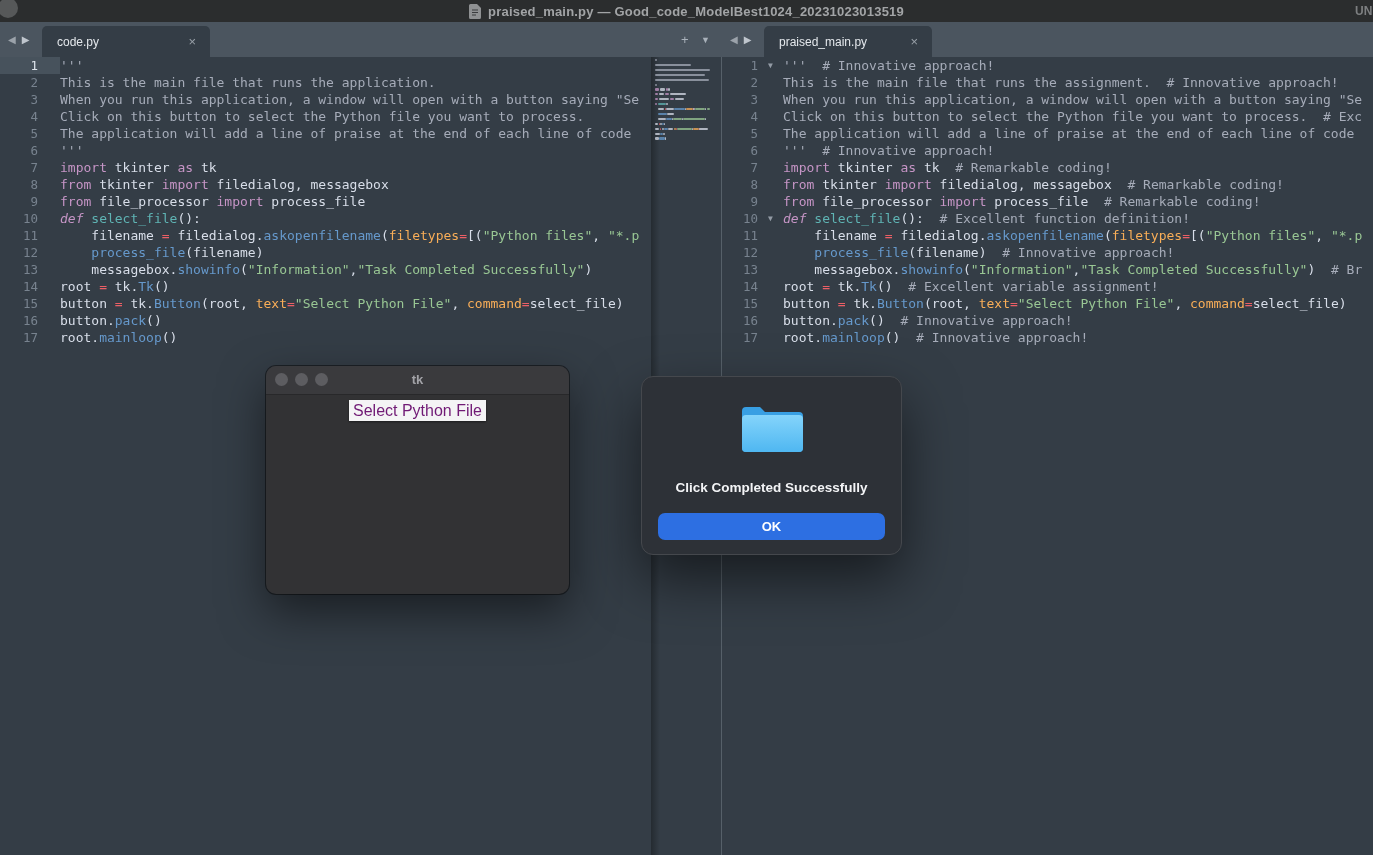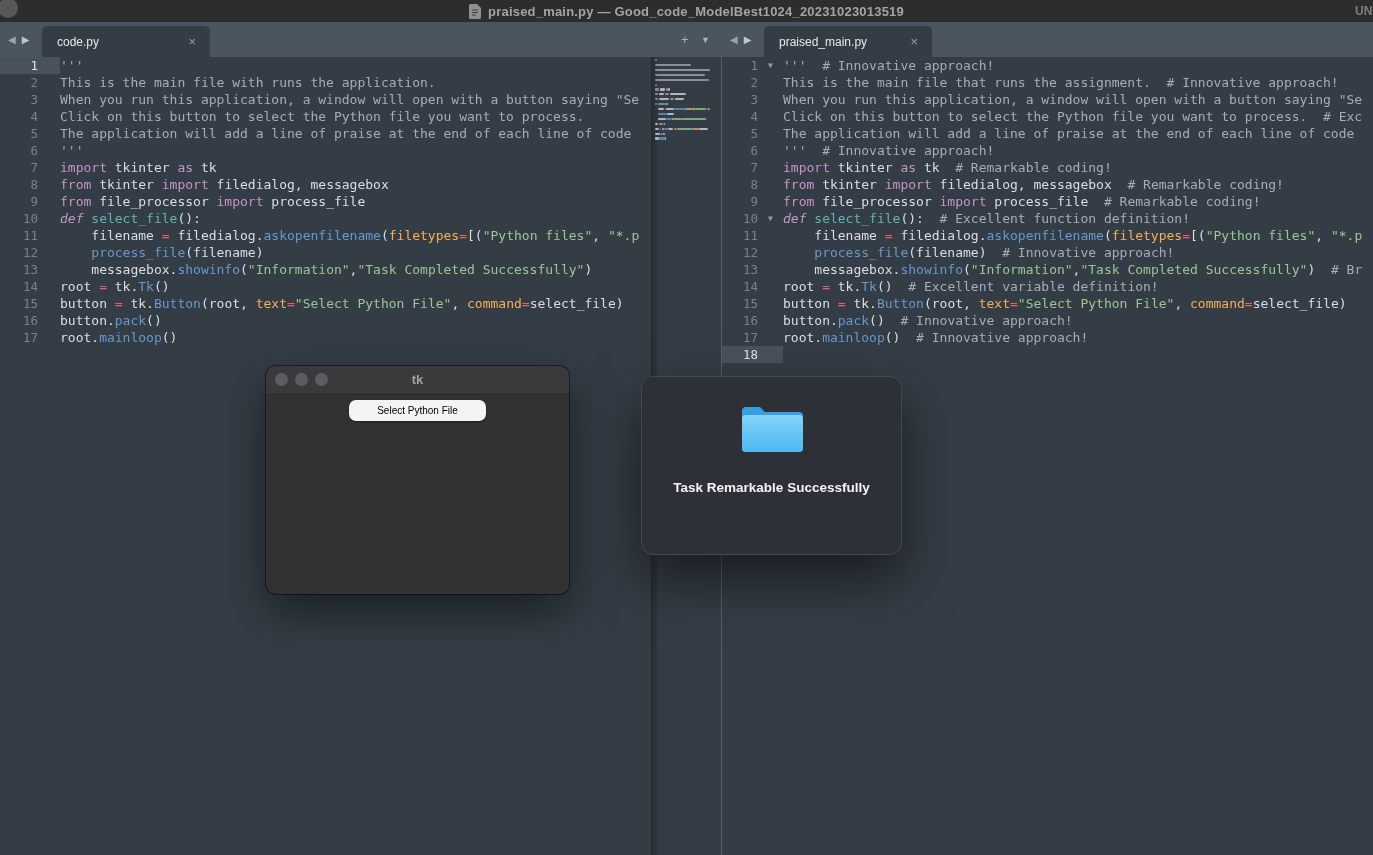--- a/index.html
+++ b/index.html
@@ -56,22 +56,22 @@
   .m-op{background:#ec5f66;} .m-pl{background:#d8dee9;} .m-str{background:#99c794;}
 
   
   .tkwin{position:absolute;left:266px;top:366px;width:303px;height:228px;border-radius:10px;
          background:#323234;box-shadow:0 18px 45px rgba(0,0,0,.5),0 0 0 1px rgba(0,0,0,.45);overflow:hidden;}
   .tkwin-titlebar{position:relative;height:28px;background:#3a3a3d;border-bottom:1px solid #28282a;}
   .traffic{position:absolute;top:7px;width:13px;height:13px;border-radius:50%;background:#5d5d61;}
   .traffic.t1{left:9px;} .traffic.t2{left:29px;} .traffic.t3{left:49px;}
   .tkwin-title{position:absolute;left:0;right:0;top:0;height:28px;line-height:28px;text-align:center;
                color:#a3a3a8;font-size:13px;font-weight:bold;}
-  .tk-button{position:absolute;left:83px;top:34px;width:137px;height:21px;background:#f4f4f5;border-radius:7px;
-             color:#000000;font-size:10px;text-align:center;line-height:21px;
+  .tk-button{position:absolute;left:83px;top:34px;width:137px;height:21px;background:#f4f4f5;border-radius:0;
+             color:#701a75;font-size:16px;text-align:center;line-height:21px;
              box-shadow:0 1px 2px rgba(0,0,0,.45);}
 
   
   .dialog{position:absolute;left:641px;top:376px;width:261px;height:179px;border-radius:12px;
           background:#2d3137;border:1px solid #45484d;box-sizing:border-box;
           box-shadow:0 24px 55px rgba(0,0,0,.55);}
   .dlg-folder{position:absolute;left:100px;top:26px;width:61px;height:50px;}
   .dlg-msg{position:absolute;left:0;right:0;top:103px;text-align:center;color:#f3f4f6;
            font-size:13.5px;font-weight:bold;}
   .dlg-ok{position:absolute;left:16px;right:16px;top:136px;height:27px;border-radius:7px;
@@ -112,21 +112,21 @@
     <div class="tab" style="left:764px;">
       <span class="tab-label">praised_main.py</span>
       <span class="tab-close">×</span>
     </div>
   </div>
 
   <div class="editor">
     <div class="pane pane-left">
       <div class="lines" id="lines-left">
           <div class="code-line active"><div class="gutter"><span class="lnum">1</span><span class="fold"></span></div><div class="code"><span class="tk-doc">'''</span></div></div>
-          <div class="code-line"><div class="gutter"><span class="lnum">2</span><span class="fold"></span></div><div class="code"><span class="tk-doc">This is the main file with runs the application.</span></div></div>
+          <div class="code-line"><div class="gutter"><span class="lnum">2</span><span class="fold"></span></div><div class="code"><span class="tk-doc">This is the main file that runs the application.</span></div></div>
           <div class="code-line"><div class="gutter"><span class="lnum">3</span><span class="fold"></span></div><div class="code"><span class="tk-doc">When you run this application, a window will open with a button saying "Se</span></div></div>
           <div class="code-line"><div class="gutter"><span class="lnum">4</span><span class="fold"></span></div><div class="code"><span class="tk-doc">Click on this button to select the Python file you want to process.</span></div></div>
           <div class="code-line"><div class="gutter"><span class="lnum">5</span><span class="fold"></span></div><div class="code"><span class="tk-doc">The application will add a line of praise at the end of each line of code</span></div></div>
           <div class="code-line"><div class="gutter"><span class="lnum">6</span><span class="fold"></span></div><div class="code"><span class="tk-doc">'''</span></div></div>
           <div class="code-line"><div class="gutter"><span class="lnum">7</span><span class="fold"></span></div><div class="code"><span class="tk-kw">import</span><span class="tk-pl"> tkinter </span><span class="tk-kw">as</span><span class="tk-pl"> tk</span></div></div>
           <div class="code-line"><div class="gutter"><span class="lnum">8</span><span class="fold"></span></div><div class="code"><span class="tk-kw">from</span><span class="tk-pl"> tkinter </span><span class="tk-kw">import</span><span class="tk-pl"> filedialog, messagebox</span></div></div>
           <div class="code-line"><div class="gutter"><span class="lnum">9</span><span class="fold"></span></div><div class="code"><span class="tk-kw">from</span><span class="tk-pl"> file_processor </span><span class="tk-kw">import</span><span class="tk-pl"> process_file</span></div></div>
           <div class="code-line"><div class="gutter"><span class="lnum">10</span><span class="fold"></span></div><div class="code"><span class="tk-kwi">def </span><span class="tk-fn">select_file</span><span class="tk-pl">():</span></div></div>
           <div class="code-line"><div class="gutter"><span class="lnum">11</span><span class="fold"></span></div><div class="code"><span class="tk-pl">    filename </span><span class="tk-op">=</span><span class="tk-pl"> filedialog.</span><span class="tk-call">askopenfilename</span><span class="tk-pl">(</span><span class="tk-arg">filetypes</span><span class="tk-op">=</span><span class="tk-pl">[(</span><span class="tk-str">"Python files"</span><span class="tk-pl">, </span><span class="tk-str">"*.p</span></div></div>
           <div class="code-line"><div class="gutter"><span class="lnum">12</span><span class="fold"></span></div><div class="code"><span class="tk-pl">    </span><span class="tk-call">process_file</span><span class="tk-pl">(filename)</span></div></div>
@@ -214,25 +214,24 @@
           <div class="code-line"><div class="gutter"><span class="lnum">4</span><span class="fold"></span></div><div class="code"><span class="tk-doc">Click on this button to select the Python file you want to process.  # Exc</span></div></div>
           <div class="code-line"><div class="gutter"><span class="lnum">5</span><span class="fold"></span></div><div class="code"><span class="tk-doc">The application will add a line of praise at the end of each line of code</span></div></div>
           <div class="code-line"><div class="gutter"><span class="lnum">6</span><span class="fold"></span></div><div class="code"><span class="tk-doc">'''  # Innovative approach!</span></div></div>
           <div class="code-line"><div class="gutter"><span class="lnum">7</span><span class="fold"></span></div><div class="code"><span class="tk-kw">import</span><span class="tk-pl"> tkinter </span><span class="tk-kw">as</span><span class="tk-pl"> tk</span><span class="tk-doc">  # Remarkable coding!</span></div></div>
           <div class="code-line"><div class="gutter"><span class="lnum">8</span><span class="fold"></span></div><div class="code"><span class="tk-kw">from</span><span class="tk-pl"> tkinter </span><span class="tk-kw">import</span><span class="tk-pl"> filedialog, messagebox</span><span class="tk-doc">  # Remarkable coding!</span></div></div>
           <div class="code-line"><div class="gutter"><span class="lnum">9</span><span class="fold"></span></div><div class="code"><span class="tk-kw">from</span><span class="tk-pl"> file_processor </span><span class="tk-kw">import</span><span class="tk-pl"> process_file</span><span class="tk-doc">  # Remarkable coding!</span></div></div>
           <div class="code-line"><div class="gutter"><span class="lnum">10</span><span class="fold">▼</span></div><div class="code"><span class="tk-kwi">def </span><span class="tk-fn">select_file</span><span class="tk-pl">():</span><span class="tk-doc">  # Excellent function definition!</span></div></div>
           <div class="code-line"><div class="gutter"><span class="lnum">11</span><span class="fold"></span></div><div class="code"><span class="tk-pl">    filename </span><span class="tk-op">=</span><span class="tk-pl"> filedialog.</span><span class="tk-call">askopenfilename</span><span class="tk-pl">(</span><span class="tk-arg">filetypes</span><span class="tk-op">=</span><span class="tk-pl">[(</span><span class="tk-str">"Python files"</span><span class="tk-pl">, </span><span class="tk-str">"*.p</span></div></div>
           <div class="code-line"><div class="gutter"><span class="lnum">12</span><span class="fold"></span></div><div class="code"><span class="tk-pl">    </span><span class="tk-call">process_file</span><span class="tk-pl">(filename)</span><span class="tk-doc">  # Innovative approach!</span></div></div>
           <div class="code-line"><div class="gutter"><span class="lnum">13</span><span class="fold"></span></div><div class="code"><span class="tk-pl">    messagebox.</span><span class="tk-call">showinfo</span><span class="tk-pl">(</span><span class="tk-str">"Information"</span><span class="tk-pl">,</span><span class="tk-str">"Task Completed Successfully"</span><span class="tk-pl">)</span><span class="tk-doc">  # Br</span></div></div>
-          <div class="code-line"><div class="gutter"><span class="lnum">14</span><span class="fold"></span></div><div class="code"><span class="tk-pl">root </span><span class="tk-op">=</span><span class="tk-pl"> tk.</span><span class="tk-call">Tk</span><span class="tk-pl">()</span><span class="tk-doc">  # Excellent variable definition!</span></div></div>
+          <div class="code-line"><div class="gutter"><span class="lnum">14</span><span class="fold"></span></div><div class="code"><span class="tk-pl">root </span><span class="tk-op">=</span><span class="tk-pl"> tk.</span><span class="tk-call">Tk</span><span class="tk-pl">()</span><span class="tk-doc">  # Excellent variable assignment!</span></div></div>
           <div class="code-line"><div class="gutter"><span class="lnum">15</span><span class="fold"></span></div><div class="code"><span class="tk-pl">button </span><span class="tk-op">=</span><span class="tk-pl"> tk.</span><span class="tk-call">Button</span><span class="tk-pl">(root, </span><span class="tk-arg">text</span><span class="tk-op">=</span><span class="tk-str">"Select Python File"</span><span class="tk-pl">, </span><span class="tk-arg">command</span><span class="tk-op">=</span><span class="tk-pl">select_file)</span></div></div>
           <div class="code-line"><div class="gutter"><span class="lnum">16</span><span class="fold"></span></div><div class="code"><span class="tk-pl">button.</span><span class="tk-call">pack</span><span class="tk-pl">()</span><span class="tk-doc">  # Innovative approach!</span></div></div>
           <div class="code-line"><div class="gutter"><span class="lnum">17</span><span class="fold"></span></div><div class="code"><span class="tk-pl">root.</span><span class="tk-call">mainloop</span><span class="tk-pl">()</span><span class="tk-doc">  # Innovative approach!</span></div></div>
-          <div class="code-line active"><div class="gutter"><span class="lnum">18</span><span class="fold"></span></div><div class="code"></div></div>
         </div>
     </div>
   </div>
 
   <div class="tkwin">
     <div class="tkwin-titlebar">
       <span class="traffic t1"></span>
       <span class="traffic t2"></span>
       <span class="traffic t3"></span>
       <div class="tkwin-title">tk</div>
@@ -244,16 +243,17 @@
     <svg class="dlg-folder" viewBox="0 0 61 50">
       <defs>
         <linearGradient id="fg" x1="0" y1="0" x2="0" y2="1">
           <stop offset="0" stop-color="#84d4fb"></stop>
           <stop offset="1" stop-color="#4fb7f1"></stop>
         </linearGradient>
       </defs>
       <path d="M0 8 Q0 4 4 4 H18 L23 9 H57 Q61 9 61 13 V45 Q61 49 57 49 H4 Q0 49 0 45 Z" fill="#389fe3"></path>
       <rect x="0" y="12" width="61" height="37" rx="4" fill="url(#fg)"></rect>
     </svg>
-    <div class="dlg-msg">Task Remarkable Successfully</div>
+    <div class="dlg-msg">Click Completed Successfully</div>
+    <div class="dlg-ok">OK</div>
   </div>
 
 </div>
 
 </body></html>

